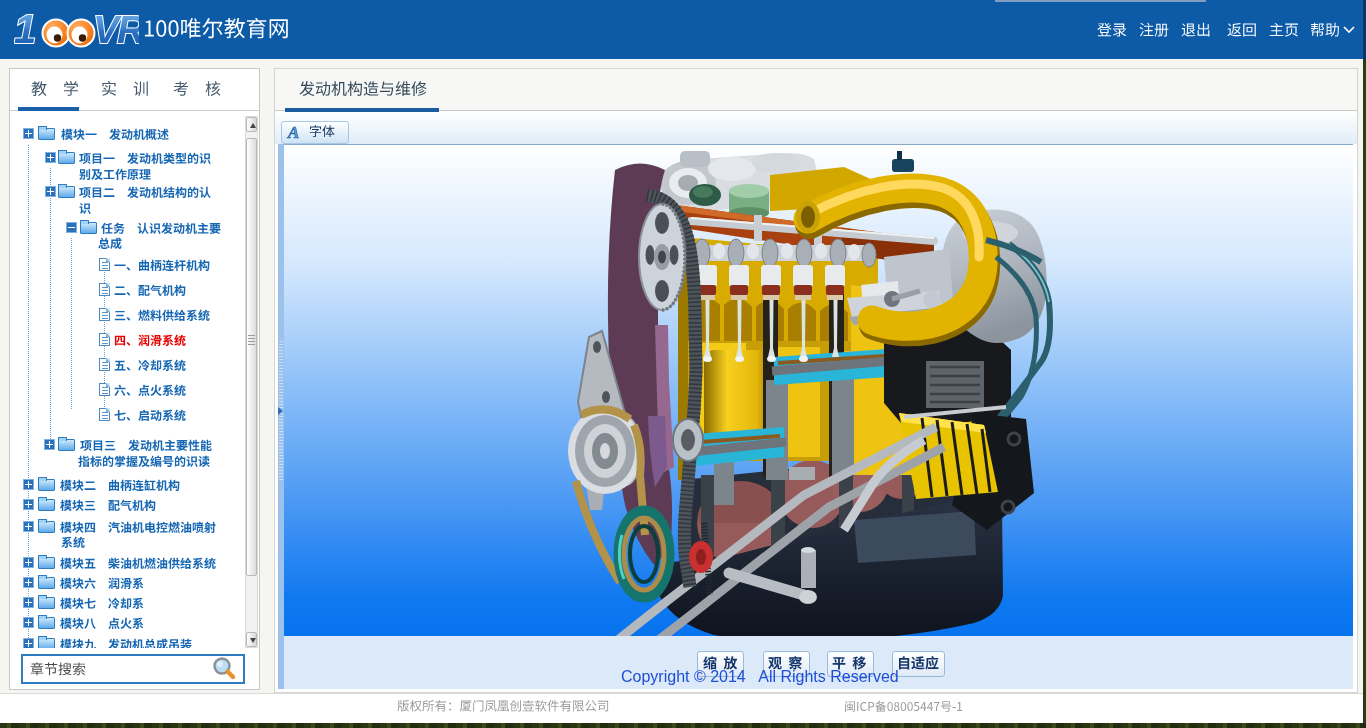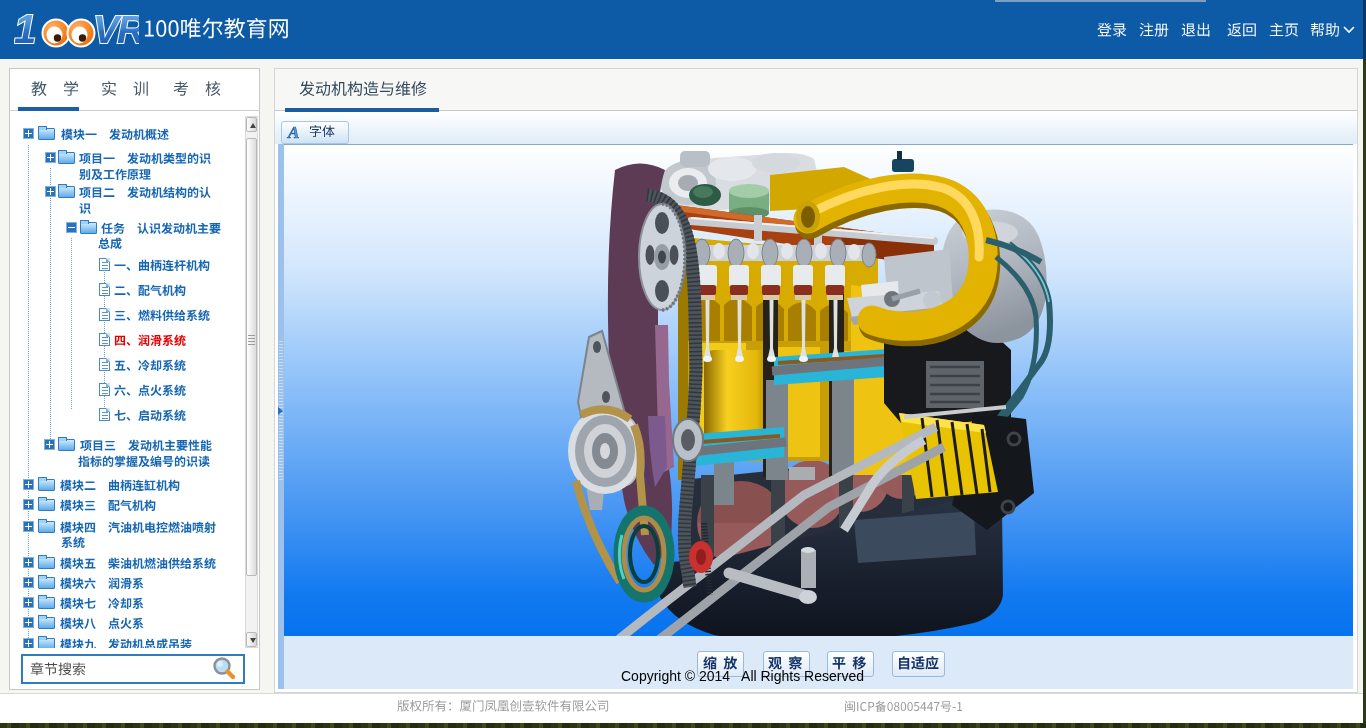--- a/index.html
+++ b/index.html
@@ -509,17 +509,17 @@
 <svg class="t" style="left:832px;top:652px;" width="36" height="22" viewBox="0 -16.2 36 22">
     <path d="M2.2 -8.5C2.7 -7.5 3.1 -6.3 3.3 -5.5L4.9 -6.0C4.7 -6.8 4.2 -8.0 3.8 -8.9ZM10.2 -9.0C9.9 -8.0 9.4 -6.8 9.0 -6.0L10.5 -5.6C10.9 -6.3 11.5 -7.4 12.0 -8.5ZM0.6 -5.1V-3.4H6.1V1.2H7.9V-3.4H13.4V-5.1H7.9V-9.4H12.6V-11.0H1.4V-9.4H6.1V-5.1Z M25.1 -11.8C24.0 -11.4 22.4 -10.9 21.0 -10.7C21.2 -10.3 21.4 -9.8 21.4 -9.4L22.8 -9.6V-7.9H20.8V-6.4H22.4C22.0 -5.0 21.3 -3.5 20.6 -2.6C20.9 -2.2 21.3 -1.5 21.4 -1.0C21.9 -1.8 22.4 -2.9 22.8 -4.1V1.3H24.4V-4.4C24.7 -3.8 25.0 -3.2 25.2 -2.9L26.1 -4.2C25.8 -4.5 24.8 -5.8 24.4 -6.1V-6.4H26.0V-7.9H24.4V-10.0C25.0 -10.1 25.5 -10.3 26.0 -10.5ZM28.1 -2.5C28.5 -2.2 29.0 -1.9 29.3 -1.6C28.2 -0.8 26.9 -0.3 25.5 -0.0C25.8 0.3 26.2 0.9 26.3 1.3C29.9 0.4 32.8 -1.4 34.0 -5.1L32.9 -5.6L32.6 -5.5H30.9C31.2 -5.8 31.3 -6.1 31.5 -6.4L30.3 -6.7C31.6 -7.5 32.7 -8.7 33.3 -10.2L32.3 -10.7L32.0 -10.6H30.1C30.3 -10.9 30.6 -11.2 30.8 -11.5L29.1 -11.9C28.4 -10.9 27.2 -9.8 25.5 -9.0C25.9 -8.8 26.4 -8.2 26.6 -7.9C27.4 -8.3 28.1 -8.8 28.7 -9.3H31.0C30.7 -8.8 30.2 -8.4 29.8 -8.1C29.4 -8.3 29.0 -8.6 28.6 -8.8L27.4 -8.0C27.7 -7.8 28.1 -7.5 28.4 -7.3C27.6 -6.8 26.7 -6.5 25.7 -6.3C26.0 -6.0 26.4 -5.4 26.5 -5.0C27.6 -5.3 28.6 -5.7 29.5 -6.2C28.7 -5.1 27.5 -4.0 25.7 -3.2C26.1 -3.0 26.6 -2.4 26.8 -2.0C28.0 -2.6 28.9 -3.3 29.7 -4.1H31.8C31.5 -3.5 31.0 -3.0 30.6 -2.5C30.2 -2.8 29.8 -3.1 29.4 -3.3Z" fill="#14356b"></path>
   </svg>
 <svg class="t" style="left:897px;top:652px;" width="44" height="22" viewBox="0 -16.2 44 22">
     <path d="M3.7 -5.5H10.4V-4.0H3.7ZM3.7 -7.0V-8.5H10.4V-7.0ZM3.7 -2.5H10.4V-1.0H3.7ZM6.0 -11.9C5.9 -11.4 5.8 -10.7 5.6 -10.1H2.0V1.2H3.7V0.5H10.4V1.2H12.2V-10.1H7.4C7.6 -10.6 7.8 -11.1 8.0 -11.7Z M14.6 -10.5C15.4 -9.9 16.3 -8.9 16.7 -8.2L18.0 -9.3C17.5 -9.9 16.6 -10.8 15.8 -11.5ZM21.0 -4.5H24.9V-2.8H21.0ZM17.7 -6.9H14.4V-5.3H16.1V-1.6C15.5 -1.3 14.9 -0.8 14.3 -0.3L15.4 1.2C16.0 0.4 16.7 -0.4 17.2 -0.4C17.5 -0.4 18.0 -0.1 18.7 0.3C19.7 0.8 20.9 1.0 22.6 1.0C24.0 1.0 26.2 0.9 27.2 0.8C27.2 0.4 27.4 -0.4 27.6 -0.8C26.2 -0.6 24.1 -0.5 22.7 -0.5C21.2 -0.5 19.9 -0.6 18.9 -1.1C18.4 -1.4 18.0 -1.6 17.7 -1.8ZM19.4 -5.9V-1.5H26.6V-5.9H23.8V-7.2H27.5V-8.6H23.8V-10.0C24.9 -10.1 25.8 -10.3 26.6 -10.5L25.8 -11.9C24.1 -11.4 21.4 -11.1 19.0 -11.0C19.2 -10.6 19.3 -10.0 19.4 -9.6C20.3 -9.7 21.2 -9.7 22.1 -9.8V-8.6H18.4V-7.2H22.1V-5.9Z M31.6 -6.8C32.2 -5.3 32.8 -3.3 33.1 -2.0L34.7 -2.7C34.4 -4.0 33.7 -5.9 33.1 -7.4ZM34.4 -7.7C34.8 -6.2 35.4 -4.2 35.5 -2.9L37.2 -3.3C36.9 -4.7 36.4 -6.6 35.9 -8.1ZM34.4 -11.7C34.5 -11.2 34.7 -10.7 34.9 -10.3H29.5V-6.5C29.5 -4.5 29.4 -1.6 28.4 0.4C28.8 0.6 29.6 1.1 29.9 1.4C31.0 -0.8 31.2 -4.2 31.2 -6.5V-8.7H41.3V-10.3H36.8C36.6 -10.8 36.3 -11.5 36.0 -12.1ZM31.0 -0.9V0.7H41.5V-0.9H38.0C39.3 -2.9 40.2 -5.3 40.9 -7.6L39.1 -8.2C38.6 -5.8 37.6 -3.0 36.2 -0.9Z" fill="#14356b"></path>
   </svg>
 <div id="footer"></div>
 <svg class="t" style="left:397px;top:696px;" width="214" height="20" viewBox="0 -14.5 214 20">
     <path d="M1.3 -10.2V-5.3C1.3 -3.4 1.2 -1.1 0.4 0.5C0.6 0.6 0.9 0.9 1.1 1.0C1.8 -0.2 2.1 -1.9 2.1 -3.5H3.9V1.0H4.7V-4.4H2.2L2.2 -5.3V-6.2H5.5V-7.0H4.4V-10.5H3.5V-7.0H2.2V-10.2ZM10.7 -6.0C10.4 -4.6 9.9 -3.4 9.3 -2.4C8.7 -3.4 8.2 -4.6 8.0 -6.0ZM6.0 -9.7V-5.3C6.0 -3.5 5.9 -1.1 5.0 0.5C5.2 0.7 5.6 0.9 5.7 1.1C6.8 -0.7 6.9 -3.2 6.9 -5.3V-6.0H7.2C7.5 -4.3 8.0 -2.8 8.8 -1.6C8.1 -0.8 7.3 -0.1 6.4 0.3C6.6 0.4 6.9 0.8 7.0 1.0C7.8 0.6 8.6 -0.0 9.3 -0.8C9.9 -0.0 10.6 0.6 11.4 1.0C11.5 0.8 11.8 0.5 12.0 0.3C11.2 -0.1 10.4 -0.8 9.8 -1.5C10.7 -2.9 11.4 -4.6 11.7 -6.7L11.1 -6.9L10.9 -6.9H6.9V-8.9C8.7 -9.0 10.5 -9.3 11.9 -9.6L11.3 -10.4C10.0 -10.1 7.9 -9.8 6.0 -9.7Z M23.2 -8.4C22.8 -6.3 22.0 -4.5 21.0 -3.0C20.1 -4.5 19.5 -6.2 19.1 -8.4ZM17.8 -9.3V-8.4H18.2C18.7 -5.9 19.3 -3.9 20.4 -2.2C19.4 -1.1 18.3 -0.3 17.1 0.2C17.3 0.4 17.5 0.8 17.7 1.0C18.9 0.4 20.0 -0.4 21.0 -1.5C21.8 -0.6 22.7 0.3 23.9 1.1C24.1 0.8 24.4 0.5 24.6 0.3C23.3 -0.5 22.4 -1.3 21.6 -2.2C22.9 -4.0 23.8 -6.2 24.2 -9.2L23.6 -9.4L23.4 -9.3ZM15.2 -10.5V-7.9H13.1V-7.0H14.9C14.5 -5.2 13.6 -3.2 12.7 -2.2C12.9 -2.0 13.2 -1.6 13.3 -1.3C14.0 -2.2 14.7 -3.7 15.2 -5.3V1.0H16.1V-5.4C16.6 -4.7 17.3 -3.7 17.6 -3.2L18.2 -4.1C17.9 -4.5 16.5 -6.1 16.1 -6.5V-7.0H17.8V-7.9H16.1V-10.5Z M31.7 -9.2V-5.1C31.7 -3.3 31.5 -1.1 30.1 0.4C30.2 0.5 30.6 0.8 30.8 1.0C32.4 -0.6 32.6 -3.2 32.6 -5.1V-5.4H34.6V1.0H35.5V-5.4H37.0V-6.3H32.6V-8.6C34.1 -8.8 35.7 -9.1 36.7 -9.6L36.1 -10.4C35.1 -9.9 33.2 -9.5 31.7 -9.2ZM27.1 -4.5V-4.9V-6.5H29.6V-4.5ZM30.5 -10.2C29.5 -9.8 27.7 -9.5 26.2 -9.3V-4.9C26.2 -3.3 26.2 -1.1 25.4 0.4C25.6 0.5 26.0 0.9 26.1 1.0C26.8 -0.3 27.1 -2.1 27.1 -3.7H30.5V-7.4H27.1V-8.6C28.6 -8.7 30.1 -9.0 31.1 -9.5Z M42.4 -10.5C42.2 -10.0 42.1 -9.4 41.8 -8.9H38.3V-8.0H41.5C40.6 -6.4 39.5 -4.8 38.0 -3.8C38.2 -3.6 38.5 -3.3 38.6 -3.1C39.4 -3.6 40.1 -4.3 40.7 -5.1V1.0H41.6V-1.5H46.9V-0.2C46.9 0.0 46.8 0.1 46.6 0.1C46.3 0.1 45.6 0.1 44.8 0.1C44.9 0.3 45.0 0.7 45.1 1.0C46.1 1.0 46.8 1.0 47.2 0.8C47.6 0.7 47.8 0.4 47.8 -0.2V-6.6H41.7C42.0 -7.0 42.2 -7.5 42.5 -8.0H49.2V-8.9H42.8C43.0 -9.3 43.2 -9.8 43.3 -10.3ZM41.6 -3.6H46.9V-2.3H41.6ZM41.6 -4.4V-5.7H46.9V-4.4Z M53.1 -6.1C53.6 -6.1 54.1 -6.4 54.1 -7.0C54.1 -7.6 53.6 -8.0 53.1 -8.0C52.6 -8.0 52.2 -7.6 52.2 -7.0C52.2 -6.4 52.6 -6.1 53.1 -6.1ZM53.1 0.1C53.6 0.1 54.1 -0.3 54.1 -0.9C54.1 -1.5 53.6 -1.8 53.1 -1.8C52.6 -1.8 52.2 -1.5 52.2 -0.9C52.2 -0.3 52.6 0.1 53.1 0.1Z M67.3 -5.2H71.9V-4.6H67.3ZM67.3 -4.1H71.9V-3.4H67.3ZM67.3 -6.4H71.9V-5.8H67.3ZM64.1 -9.9V-6.2C64.1 -4.2 64.0 -1.5 62.9 0.5C63.2 0.6 63.6 0.8 63.8 1.0C64.9 -1.1 65.0 -4.1 65.0 -6.2V-9.1H74.3V-9.9ZM66.5 -7.0V-2.9H68.3C67.6 -2.2 66.4 -1.6 65.0 -1.2C65.2 -1.0 65.5 -0.7 65.6 -0.6C66.2 -0.8 66.7 -1.0 67.2 -1.3C67.6 -0.9 68.0 -0.6 68.5 -0.3C67.4 -0.0 66.1 0.2 64.8 0.3C65.0 0.5 65.1 0.8 65.2 1.0C66.7 0.8 68.2 0.6 69.5 0.1C70.8 0.6 72.3 0.9 74.0 1.0C74.1 0.8 74.3 0.4 74.5 0.2C73.1 0.2 71.7 -0.0 70.5 -0.4C71.4 -0.8 72.0 -1.3 72.5 -2.0L72.0 -2.3L71.8 -2.3H68.7C69.0 -2.5 69.2 -2.7 69.4 -2.9H72.8V-7.0H69.9L70.2 -7.7H74.0V-8.4H65.5V-7.7H69.2L69.0 -7.0ZM71.2 -1.7C70.8 -1.3 70.2 -0.9 69.5 -0.7C68.9 -0.9 68.3 -1.3 67.9 -1.7Z M76.6 -10.1C77.2 -9.3 78.0 -8.3 78.3 -7.7L79.1 -8.3C78.8 -8.9 78.0 -9.8 77.3 -10.5ZM76.2 -8.0V1.0H77.1V-8.0ZM79.5 -10.0V-9.1H85.5V-0.2C85.5 0.0 85.4 0.1 85.1 0.1C84.9 0.1 84.0 0.1 83.1 0.1C83.2 0.3 83.3 0.7 83.4 1.0C84.6 1.0 85.4 1.0 85.8 0.8C86.2 0.7 86.4 0.4 86.4 -0.2V-10.0Z M89.4 -9.9V-6.7C89.4 -4.6 89.2 -1.6 88.0 0.5C88.2 0.6 88.6 0.9 88.8 1.0C90.1 -1.2 90.3 -4.5 90.3 -6.7V-9.0H97.1C97.2 -3.7 97.1 0.9 98.7 0.9C99.3 0.9 99.5 0.2 99.6 -1.4C99.4 -1.5 99.2 -1.8 99.0 -2.1C99.0 -1.0 98.9 -0.2 98.8 -0.2C98.0 -0.2 98.0 -5.4 98.0 -9.9ZM91.2 -4.9C92.0 -4.4 92.7 -3.7 93.4 -3.0C92.5 -2.0 91.5 -1.1 90.4 -0.7C90.6 -0.5 90.8 -0.1 91.0 0.1C92.1 -0.5 93.2 -1.3 94.0 -2.4C94.7 -1.7 95.3 -1.0 95.7 -0.4L96.4 -1.1C96.0 -1.7 95.3 -2.4 94.6 -3.1C95.3 -4.3 95.9 -5.6 96.2 -7.2L95.7 -7.4L95.5 -7.4H91.2V-6.6H95.2C94.9 -5.5 94.5 -4.6 93.9 -3.8C93.2 -4.4 92.5 -5.0 91.8 -5.5Z M104.4 -5.9H108.1V-5.0H104.4ZM104.4 -7.3H108.1V-6.5H104.4ZM101.8 -9.9V-6.7C101.8 -4.6 101.7 -1.6 100.4 0.5C100.7 0.6 101.0 0.8 101.2 1.0C102.5 -1.2 102.7 -4.5 102.7 -6.7V-9.0H109.7C109.8 -3.7 109.7 0.9 111.2 0.9C111.8 0.9 112.0 0.3 112.1 -1.3C111.9 -1.5 111.7 -1.8 111.5 -2.0C111.5 -0.9 111.5 -0.1 111.3 -0.1C110.6 -0.1 110.6 -5.4 110.6 -9.9ZM103.5 -2.0V-1.3H105.8V-0.3H102.5V0.5H109.9V-0.3H106.7V-1.3H109.0V-2.0H106.7V-3.0H109.3V-3.7H103.1V-3.0H105.8V-2.0ZM103.6 -8.0V-4.4H108.9V-8.0H106.4L106.8 -8.8L105.8 -9.0C105.8 -8.7 105.6 -8.3 105.5 -8.0Z M123.0 -10.3V-0.2C123.0 -0.0 122.9 0.1 122.7 0.1C122.4 0.1 121.6 0.1 120.7 0.1C120.9 0.3 121.0 0.7 121.1 1.0C122.2 1.0 122.9 0.9 123.3 0.8C123.7 0.6 123.9 0.4 123.9 -0.2V-10.3ZM120.5 -9.1V-2.1H121.4V-9.1ZM114.3 -5.9V-0.6C114.3 0.6 114.7 0.8 115.9 0.8C116.1 0.8 117.9 0.8 118.2 0.8C119.3 0.8 119.6 0.3 119.7 -1.4C119.4 -1.5 119.1 -1.6 118.9 -1.8C118.8 -0.3 118.7 0.0 118.1 0.0C117.7 0.0 116.2 0.0 115.9 0.0C115.3 0.0 115.2 -0.1 115.2 -0.6V-5.1H117.9C117.8 -3.6 117.7 -3.0 117.5 -2.8C117.5 -2.7 117.3 -2.7 117.2 -2.7C117.0 -2.7 116.6 -2.7 116.1 -2.7C116.2 -2.5 116.3 -2.2 116.3 -1.9C116.8 -1.9 117.3 -1.9 117.6 -1.9C117.9 -1.9 118.1 -2.0 118.3 -2.2C118.6 -2.5 118.7 -3.4 118.8 -5.6C118.8 -5.7 118.8 -5.9 118.8 -5.9ZM116.4 -10.5C115.8 -8.9 114.4 -7.1 112.8 -6.0C113.0 -5.9 113.4 -5.5 113.5 -5.4C114.8 -6.3 115.8 -7.6 116.6 -8.9C117.6 -7.8 118.7 -6.6 119.2 -5.7L119.9 -6.3C119.3 -7.2 118.1 -8.6 117.0 -9.7L117.3 -10.2Z M127.6 -5.2V-4.6H134.8V-5.2ZM126.0 -6.6V-4.5H126.9V-5.9H135.6V-4.5H136.5V-6.6ZM128.3 -3.2H134.1V-2.1H128.3ZM130.8 -10.5V-9.6H125.8V-8.9H130.8V-8.0H126.7V-7.3H135.8V-8.0H131.7V-8.9H136.8V-9.6H131.7V-10.5ZM128.5 -1.2C128.7 -0.9 128.9 -0.5 129.1 -0.1H125.7V0.7H136.9V-0.1H133.5L134.0 -1.2L133.1 -1.4H135.1V-3.8H127.4V-1.4H133.1C132.9 -1.1 132.7 -0.5 132.5 -0.1H130.0C129.9 -0.5 129.7 -1.0 129.4 -1.4Z M144.9 -10.5C144.6 -8.6 144.1 -6.7 143.3 -5.6C143.5 -5.4 143.9 -5.2 144.0 -5.0C144.5 -5.8 144.9 -6.7 145.2 -7.7H148.4C148.3 -6.9 148.1 -5.9 147.9 -5.3L148.6 -5.1C148.9 -5.9 149.2 -7.3 149.5 -8.4L148.9 -8.6L148.8 -8.6H145.5C145.6 -9.2 145.7 -9.8 145.8 -10.4ZM145.8 -6.5V-6.0C145.8 -4.2 145.6 -1.6 142.9 0.4C143.2 0.5 143.5 0.8 143.7 1.0C145.2 -0.2 145.9 -1.5 146.3 -2.9C146.9 -1.1 147.7 0.2 148.9 1.0C149.1 0.8 149.4 0.4 149.6 0.2C148.0 -0.6 147.1 -2.6 146.7 -4.8C146.7 -5.2 146.7 -5.6 146.7 -6.0V-6.5ZM138.7 -4.2C138.8 -4.2 139.2 -4.3 139.7 -4.3H141.0V-2.5L138.0 -2.1L138.2 -1.2L141.0 -1.6V1.0H141.8V-1.7L143.5 -2.0L143.5 -2.9L141.8 -2.6V-4.3H143.4V-5.2H141.8V-7.0H141.0V-5.2H139.6C140.0 -6.0 140.4 -7.1 140.8 -8.1H143.5V-9.0H141.1C141.2 -9.4 141.3 -9.9 141.4 -10.3L140.5 -10.5C140.4 -10.0 140.3 -9.5 140.2 -9.0H138.1V-8.1H139.9C139.6 -7.1 139.2 -6.3 139.1 -6.0C138.8 -5.4 138.6 -5.0 138.4 -5.0C138.5 -4.8 138.6 -4.3 138.7 -4.2Z M154.0 -4.3V-3.4H157.6V1.0H158.5V-3.4H161.9V-4.3H158.5V-7.0H161.4V-7.9H158.5V-10.4H157.6V-7.9H155.9C156.0 -8.5 156.2 -9.1 156.3 -9.7L155.4 -9.9C155.1 -8.2 154.6 -6.6 153.9 -5.6C154.1 -5.5 154.5 -5.2 154.7 -5.1C155.0 -5.6 155.3 -6.3 155.6 -7.0H157.6V-4.3ZM153.3 -10.5C152.7 -8.6 151.6 -6.7 150.4 -5.5C150.6 -5.2 150.8 -4.8 150.9 -4.5C151.3 -5.0 151.7 -5.5 152.1 -6.0V1.0H153.0V-7.5C153.5 -8.3 153.9 -9.3 154.2 -10.2Z M167.4 -10.5C167.2 -10.0 167.1 -9.4 166.8 -8.9H163.3V-8.0H166.4C165.7 -6.4 164.5 -4.8 163.0 -3.8C163.2 -3.6 163.5 -3.3 163.6 -3.1C164.4 -3.6 165.1 -4.3 165.7 -5.1V1.0H166.6V-1.5H171.8V-0.2C171.8 0.0 171.8 0.1 171.6 0.1C171.3 0.1 170.6 0.1 169.8 0.1C169.9 0.3 170.0 0.7 170.1 1.0C171.1 1.0 171.8 1.0 172.2 0.8C172.7 0.7 172.8 0.4 172.8 -0.2V-6.6H166.7C167.0 -7.0 167.2 -7.5 167.5 -8.0H174.2V-8.9H167.8C168.0 -9.3 168.2 -9.8 168.3 -10.3ZM166.6 -3.6H171.8V-2.3H166.6ZM166.6 -4.4V-5.7H171.8V-4.4Z M176.2 -10.0V1.0H177.0V-9.1H178.8C178.5 -8.3 178.2 -7.2 177.8 -6.3C178.7 -5.3 178.9 -4.5 178.9 -3.8C178.9 -3.4 178.9 -3.0 178.7 -2.9C178.6 -2.8 178.4 -2.8 178.3 -2.8C178.1 -2.8 177.8 -2.8 177.6 -2.8C177.7 -2.6 177.8 -2.2 177.8 -2.0C178.1 -2.0 178.4 -2.0 178.6 -2.0C178.9 -2.0 179.1 -2.1 179.3 -2.2C179.6 -2.5 179.8 -3.0 179.8 -3.7C179.8 -4.5 179.6 -5.4 178.7 -6.4C179.1 -7.4 179.5 -8.6 179.9 -9.7L179.3 -10.0L179.2 -10.0ZM185.1 -6.8V-5.3H181.4V-6.8ZM185.1 -7.6H181.4V-9.1H185.1ZM180.5 1.0C180.7 0.8 181.1 0.7 183.7 0.0C183.7 -0.2 183.7 -0.6 183.7 -0.9L181.4 -0.3V-4.5H182.7C183.3 -2.0 184.5 -0.0 186.4 0.9C186.6 0.7 186.8 0.3 187.1 0.1C186.1 -0.3 185.2 -1.0 184.6 -1.9C185.3 -2.3 186.2 -2.9 186.8 -3.4L186.2 -4.0C185.7 -3.6 184.9 -3.0 184.2 -2.6C183.9 -3.1 183.7 -3.8 183.5 -4.5H186.0V-10.0H180.5V-0.7C180.5 -0.1 180.3 0.1 180.1 0.2C180.2 0.4 180.4 0.8 180.5 1.0Z M191.6 -10.1C190.8 -8.3 189.6 -6.5 188.1 -5.4C188.4 -5.2 188.8 -4.9 189.0 -4.7C190.4 -5.9 191.7 -7.8 192.6 -9.9ZM195.8 -10.2 194.9 -9.9C195.8 -8.0 197.4 -5.9 198.8 -4.7C198.9 -4.9 199.3 -5.3 199.6 -5.5C198.2 -6.5 196.7 -8.5 195.8 -10.2ZM189.5 0.2C190.0 0.0 190.7 -0.1 197.3 -0.5C197.6 0.0 197.9 0.5 198.1 0.9L199.0 0.4C198.4 -0.7 197.1 -2.5 196.0 -3.8L195.1 -3.4C195.6 -2.8 196.2 -2.1 196.7 -1.4L190.8 -1.0C192.1 -2.5 193.3 -4.4 194.3 -6.2L193.3 -6.7C192.3 -4.6 190.8 -2.4 190.3 -1.9C189.8 -1.3 189.5 -0.9 189.2 -0.8C189.3 -0.5 189.5 -0.0 189.5 0.2Z M201.2 -7.5V-6.7H208.7V-7.5ZM201.1 -9.7V-8.8H210.2V-0.4C210.2 -0.2 210.1 -0.1 209.8 -0.1C209.6 -0.1 208.7 -0.1 207.9 -0.1C208.0 0.2 208.2 0.6 208.2 0.9C209.3 0.9 210.1 0.9 210.5 0.7C211.0 0.6 211.1 0.2 211.1 -0.4V-9.7ZM202.9 -4.5H206.9V-2.1H202.9ZM202.0 -5.3V-0.4H202.9V-1.3H207.8V-5.3Z" fill="#9a9a9a"></path>
   </svg>
-<div style="position:absolute;left:621px;top:668px;color:#000000;font-size:14px;font-family:'Liberation Sans',sans-serif">Copyright © 2014&nbsp;&nbsp; All Rights Reserved</div>
+<div style="position:absolute;left:621px;top:668px;color:#1d4ed8;font-size:16px;font-family:'Liberation Sans',sans-serif">Copyright © 2014&nbsp;&nbsp; All Rights Reserved</div>
 <svg class="t" style="left:844px;top:697px;" width="120" height="19" viewBox="0 -13.9 120 19">
     <path d="M1.1 -7.4V1.0H2.0V-7.4ZM1.3 -9.5C1.9 -8.9 2.6 -8.0 3.0 -7.4L3.7 -8.0C3.3 -8.5 2.6 -9.4 2.0 -9.9ZM3.9 -5.7H5.5V-4.0H3.9ZM6.4 -5.7H8.0V-4.0H6.4ZM2.6 -1.3 2.7 -0.4C4.2 -0.6 6.3 -0.9 8.4 -1.1C8.5 -0.8 8.6 -0.6 8.7 -0.4L9.5 -0.7C9.2 -1.3 8.7 -2.2 8.3 -2.9L7.5 -2.6L8.0 -1.8L6.4 -1.7V-3.2H8.9V-6.5H6.4V-7.8H5.5V-6.5H3.1V-3.2H5.5V-1.6ZM4.3 -9.4V-8.6H10.0V-0.2C10.0 -0.0 9.9 0.0 9.8 0.0C9.6 0.0 9.2 0.0 8.7 0.0C8.8 0.3 8.9 0.7 8.9 0.9C9.7 0.9 10.2 0.9 10.5 0.7C10.8 0.6 10.9 0.3 10.9 -0.2V-9.4Z M13.2 0.0H14.3V-8.8H13.2Z M20.0 0.2C21.2 0.2 22.0 -0.3 22.7 -1.1L22.1 -1.8C21.6 -1.2 20.9 -0.8 20.1 -0.8C18.4 -0.8 17.4 -2.2 17.4 -4.4C17.4 -6.6 18.5 -8.0 20.1 -8.0C20.9 -8.0 21.5 -7.6 21.9 -7.2L22.5 -7.9C22.0 -8.4 21.2 -9.0 20.1 -9.0C17.9 -9.0 16.2 -7.2 16.2 -4.4C16.2 -1.5 17.8 0.2 20.0 0.2Z M24.4 0.0H25.5V-3.5H26.9C28.9 -3.5 30.2 -4.4 30.2 -6.2C30.2 -8.1 28.9 -8.8 26.9 -8.8H24.4ZM25.5 -4.4V-7.9H26.7C28.3 -7.9 29.1 -7.5 29.1 -6.2C29.1 -5.0 28.3 -4.4 26.8 -4.4Z M39.0 -8.3C38.4 -7.6 37.6 -7.1 36.7 -6.7C35.9 -7.1 35.2 -7.6 34.7 -8.1L34.8 -8.3ZM35.2 -10.1C34.6 -9.1 33.4 -7.9 31.7 -7.1C31.9 -6.9 32.2 -6.6 32.3 -6.4C33.0 -6.7 33.6 -7.1 34.1 -7.6C34.6 -7.1 35.1 -6.6 35.8 -6.2C34.3 -5.6 32.7 -5.2 31.1 -5.0C31.3 -4.8 31.5 -4.4 31.5 -4.1C33.3 -4.4 35.1 -4.9 36.8 -5.7C38.3 -5.0 40.0 -4.5 41.9 -4.3C42.0 -4.5 42.2 -4.9 42.4 -5.1C40.7 -5.3 39.1 -5.7 37.7 -6.2C38.8 -6.9 39.8 -7.7 40.5 -8.7L39.9 -9.1L39.7 -9.0H35.6C35.8 -9.3 36.0 -9.6 36.2 -9.9ZM33.7 -1.5H36.3V-0.2H33.7ZM33.7 -2.3V-3.5H36.3V-2.3ZM39.7 -1.5V-0.2H37.2V-1.5ZM39.7 -2.3H37.2V-3.5H39.7ZM32.8 -4.3V1.0H33.7V0.6H39.7V0.9H40.7V-4.3Z M46.1 0.2C47.8 0.2 48.8 -1.4 48.8 -4.4C48.8 -7.5 47.8 -9.0 46.1 -9.0C44.4 -9.0 43.4 -7.5 43.4 -4.4C43.4 -1.4 44.4 0.2 46.1 0.2ZM46.1 -0.7C45.1 -0.7 44.4 -1.8 44.4 -4.4C44.4 -7.0 45.1 -8.1 46.1 -8.1C47.1 -8.1 47.8 -7.0 47.8 -4.4C47.8 -1.8 47.1 -0.7 46.1 -0.7Z M52.8 0.2C54.4 0.2 55.5 -0.8 55.5 -2.1C55.5 -3.3 54.8 -4.0 54.1 -4.4V-4.5C54.6 -4.9 55.2 -5.7 55.2 -6.6C55.2 -8.0 54.3 -8.9 52.8 -8.9C51.4 -8.9 50.4 -8.0 50.4 -6.7C50.4 -5.8 51.0 -5.1 51.6 -4.7V-4.6C50.8 -4.2 50.0 -3.4 50.0 -2.2C50.0 -0.8 51.2 0.2 52.8 0.2ZM53.4 -4.8C52.3 -5.2 51.4 -5.7 51.4 -6.7C51.4 -7.5 52.0 -8.1 52.8 -8.1C53.7 -8.1 54.3 -7.4 54.3 -6.6C54.3 -5.9 54.0 -5.3 53.4 -4.8ZM52.8 -0.7C51.7 -0.7 51.0 -1.3 51.0 -2.3C51.0 -3.1 51.5 -3.8 52.2 -4.3C53.4 -3.8 54.5 -3.3 54.5 -2.1C54.5 -1.3 53.8 -0.7 52.8 -0.7Z M59.4 0.2C61.1 0.2 62.2 -1.4 62.2 -4.4C62.2 -7.5 61.1 -9.0 59.4 -9.0C57.7 -9.0 56.7 -7.5 56.7 -4.4C56.7 -1.4 57.7 0.2 59.4 0.2ZM59.4 -0.7C58.4 -0.7 57.7 -1.8 57.7 -4.4C57.7 -7.0 58.4 -8.1 59.4 -8.1C60.4 -8.1 61.1 -7.0 61.1 -4.4C61.1 -1.8 60.4 -0.7 59.4 -0.7Z M66.1 0.2C67.8 0.2 68.8 -1.4 68.8 -4.4C68.8 -7.5 67.8 -9.0 66.1 -9.0C64.4 -9.0 63.3 -7.5 63.3 -4.4C63.3 -1.4 64.4 0.2 66.1 0.2ZM66.1 -0.7C65.1 -0.7 64.4 -1.8 64.4 -4.4C64.4 -7.0 65.1 -8.1 66.1 -8.1C67.1 -8.1 67.8 -7.0 67.8 -4.4C67.8 -1.8 67.1 -0.7 66.1 -0.7Z M72.6 0.2C74.0 0.2 75.4 -0.9 75.4 -2.9C75.4 -4.8 74.2 -5.7 72.8 -5.7C72.3 -5.7 71.9 -5.5 71.5 -5.3L71.7 -7.9H75.0V-8.8H70.7L70.4 -4.7L71.0 -4.3C71.5 -4.7 71.9 -4.8 72.5 -4.8C73.6 -4.8 74.3 -4.1 74.3 -2.8C74.3 -1.5 73.5 -0.8 72.4 -0.8C71.4 -0.8 70.8 -1.2 70.3 -1.7L69.7 -1.0C70.3 -0.4 71.2 0.2 72.6 0.2Z M80.1 0.0H81.2V-2.4H82.4V-3.3H81.2V-8.8H80.0L76.3 -3.1V-2.4H80.1ZM80.1 -3.3H77.4L79.5 -6.3C79.7 -6.7 79.9 -7.2 80.2 -7.6H80.2C80.2 -7.2 80.1 -6.4 80.1 -6.0Z M86.8 0.0H87.8V-2.4H89.0V-3.3H87.8V-8.8H86.6L83.0 -3.1V-2.4H86.8ZM86.8 -3.3H84.1L86.1 -6.3C86.4 -6.7 86.6 -7.2 86.8 -7.6H86.9C86.8 -7.2 86.8 -6.4 86.8 -6.0Z M91.8 0.0H92.9C93.0 -3.4 93.4 -5.5 95.5 -8.1V-8.8H90.0V-7.9H94.2C92.5 -5.5 91.9 -3.3 91.8 0.0Z M99.2 -8.8H104.9V-7.2H99.2ZM98.3 -9.6V-6.4H105.8V-9.6ZM96.8 -5.3V-4.5H99.3C99.0 -3.7 98.7 -2.9 98.5 -2.3H104.8C104.5 -0.9 104.3 -0.2 104.0 0.0C103.9 0.1 103.7 0.1 103.4 0.1C103.1 0.1 102.2 0.1 101.4 0.0C101.5 0.3 101.7 0.6 101.7 0.9C102.5 0.9 103.3 0.9 103.7 0.9C104.2 0.9 104.5 0.8 104.8 0.6C105.2 0.2 105.5 -0.7 105.8 -2.7C105.8 -2.8 105.8 -3.1 105.8 -3.1H99.8L100.3 -4.5H107.2V-5.3Z M108.6 -2.9H111.7V-3.8H108.6Z M113.3 0.0H118.1V-0.9H116.3V-8.8H115.5C115.0 -8.5 114.4 -8.3 113.7 -8.2V-7.5H115.2V-0.9H113.3Z" fill="#9a9a9a"></path>
   </svg>
 <div id="rightedge"></div>
 <div id="bottombar"></div>
 </body></html>

